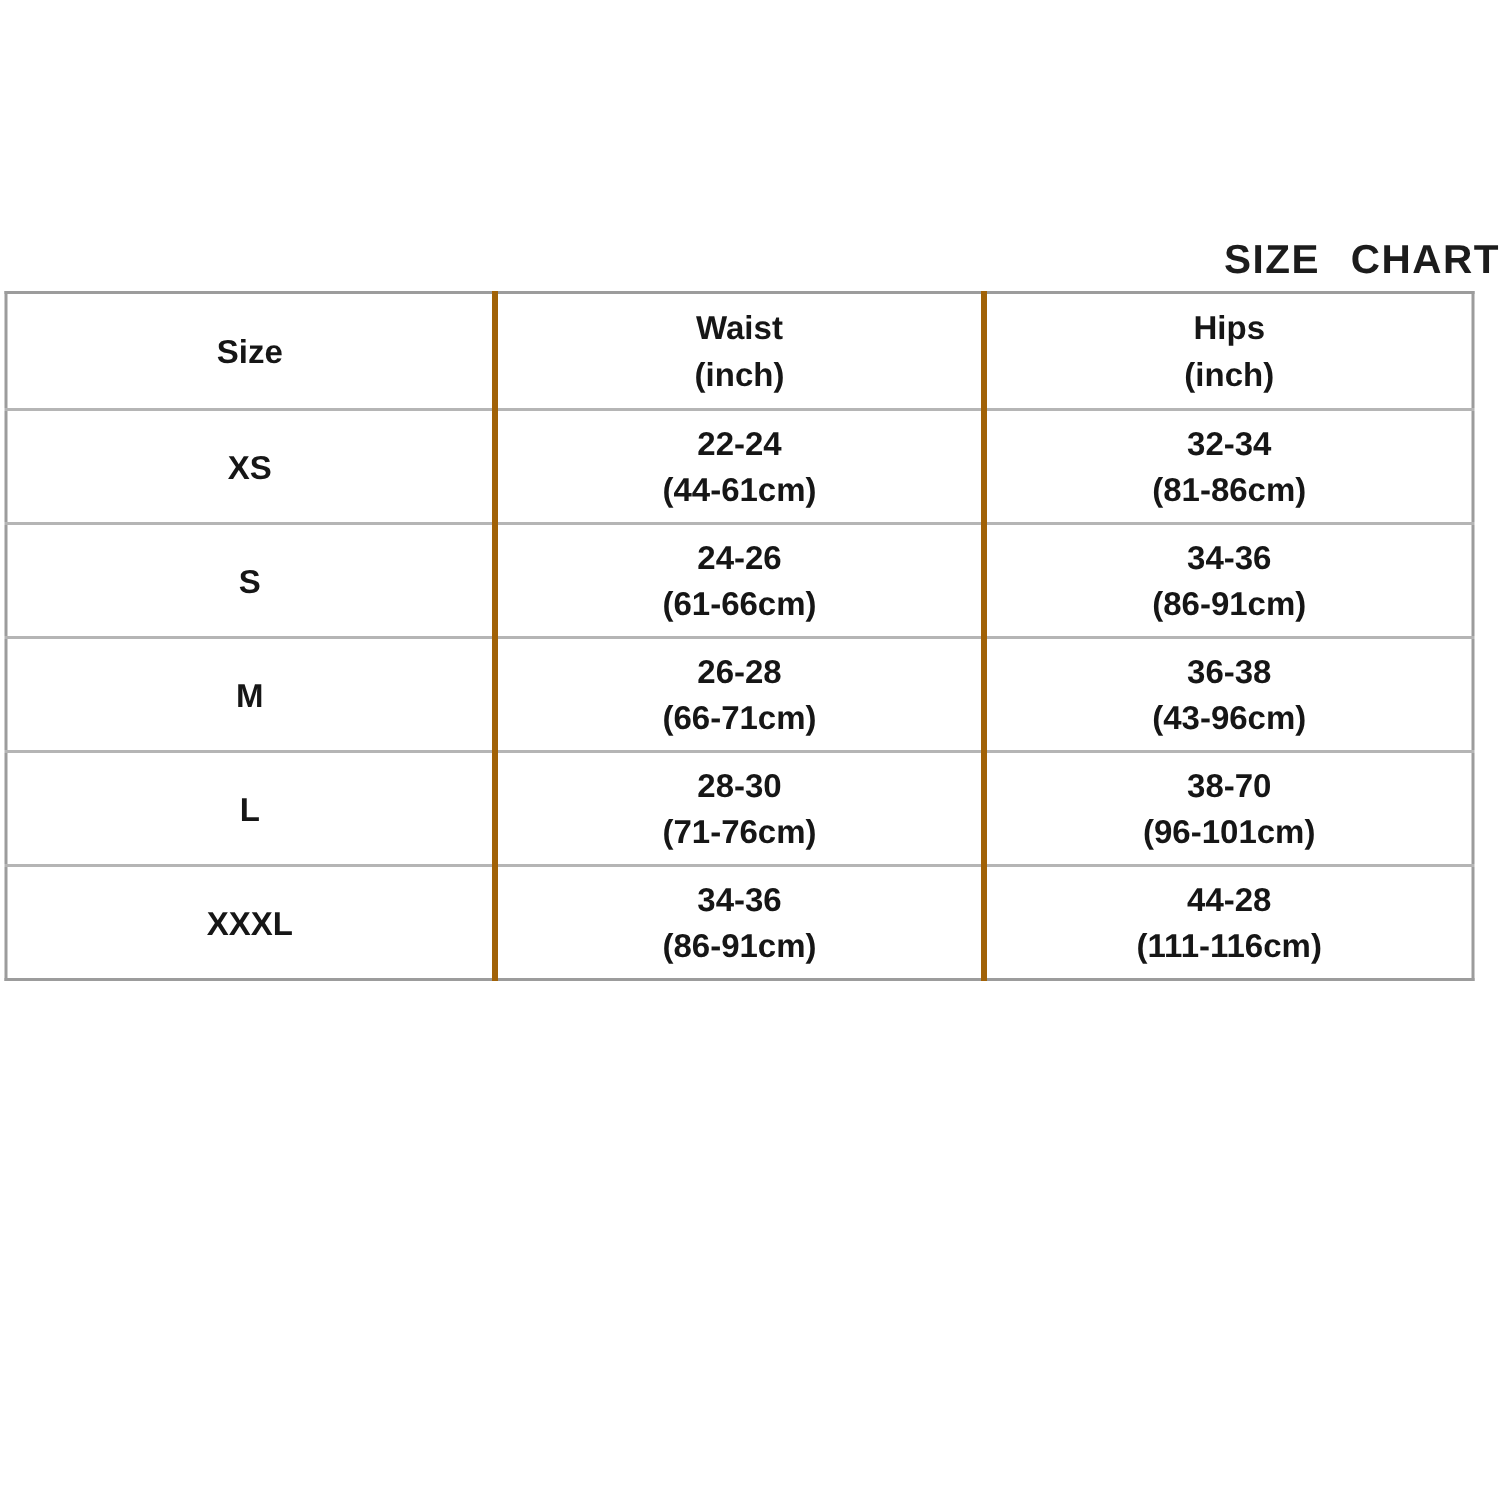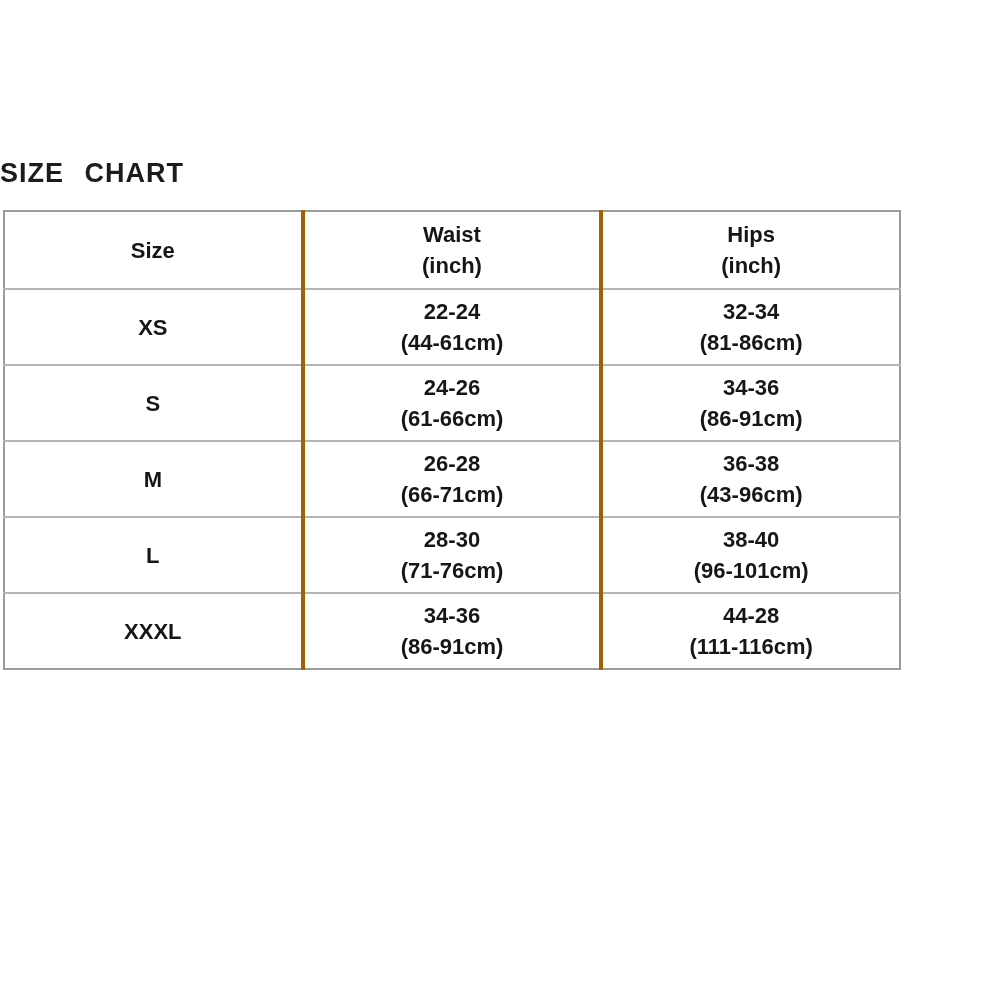--- a/index.html
+++ b/index.html
@@ -13,33 +13,33 @@
     position: relative;
     font-family: "Liberation Sans", sans-serif;
     color: #1a1a1a;
     overflow: hidden;
   }
   .title {
     position: absolute;
     top: 158px;
     left: 0;
     width: 100%;
-    text-align: left;
+    text-align: right;
     font-size: 27px;
     font-weight: bold;
     letter-spacing: 1px;
     word-spacing: 12px;
     margin: 0;
     color: #1c1c1c;
   }
   table.size-table {
     position: absolute;
-    top: 210px;
+    top: 194px;
     left: 3px;
-    width: 898px;
+    width: 980px;
     border-collapse: collapse;
     table-layout: fixed;
     border: 2px solid #9c9c9c;
   }
   table.size-table col {
     width: 33.33%;
   }
   table.size-table th,
   table.size-table td {
     padding: 0;
@@ -142,21 +142,21 @@
 
   <tr>
     <td>
       <div class="l1">L</div>
     </td>
     <td>
       <div class="l1">28-30</div>
       <div class="l2">(71-76cm)</div>
     </td>
     <td>
-      <div class="l1">38-40</div>
+      <div class="l1">38-70</div>
       <div class="l2">(96-101cm)</div>
     </td>
   </tr>
 
 
 
   <tr>
     <td>
       <div class="l1">XXXL</div>
     </td>

